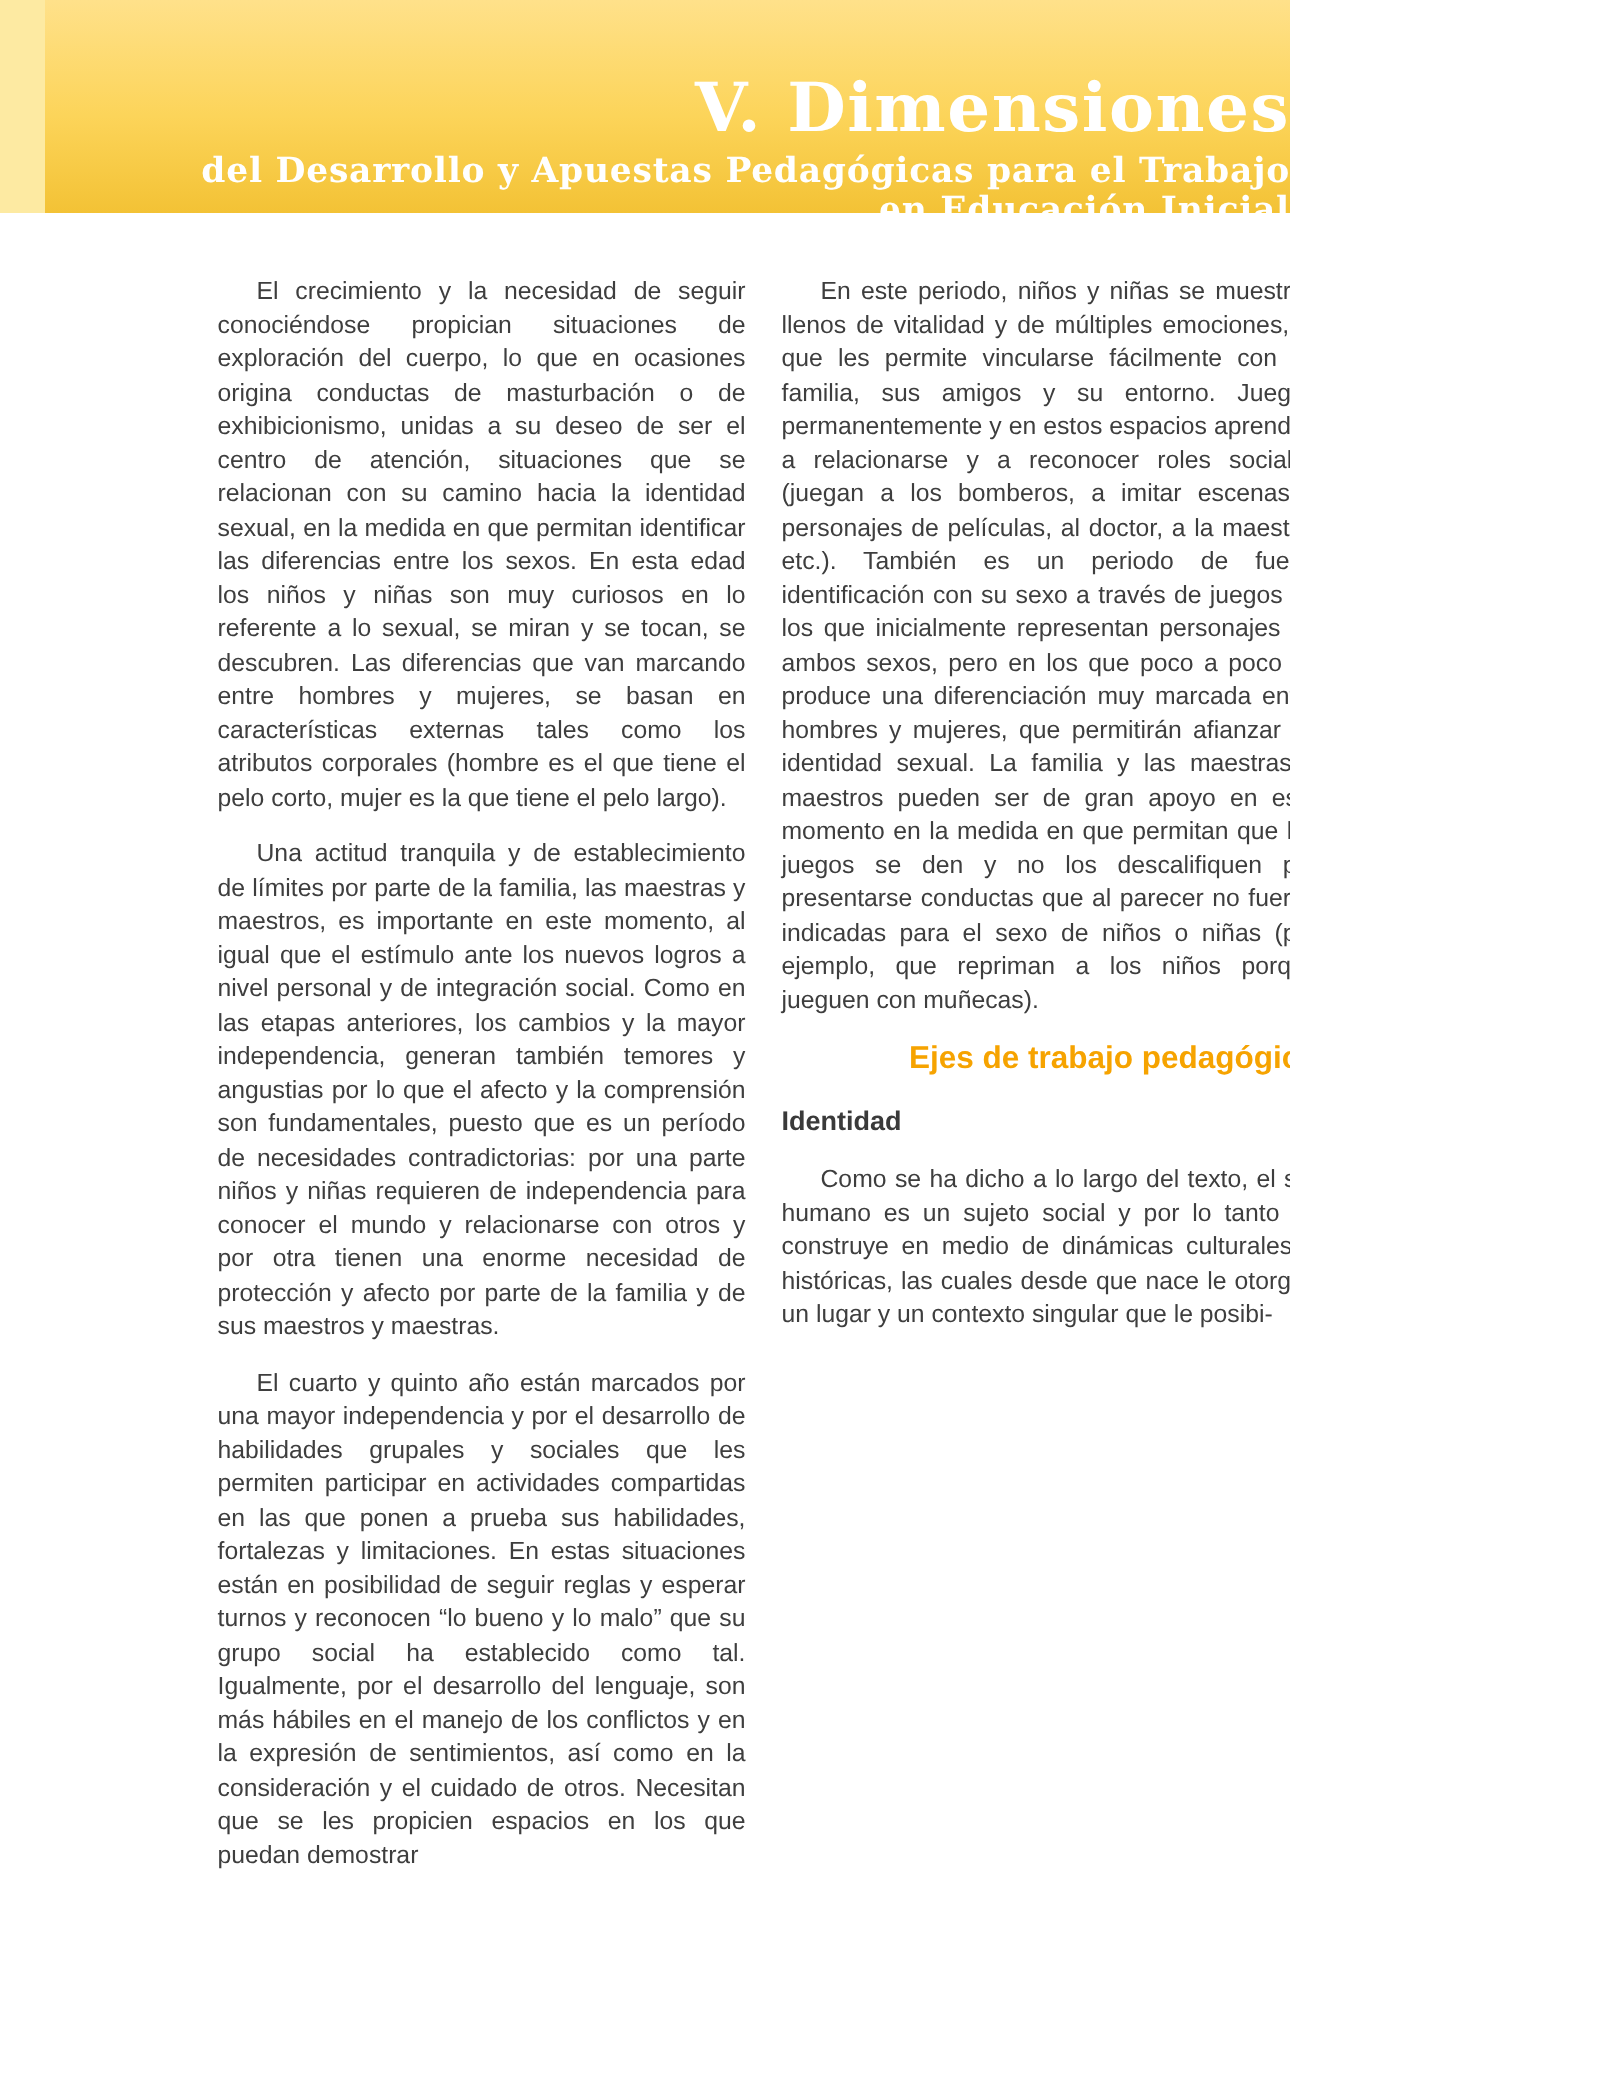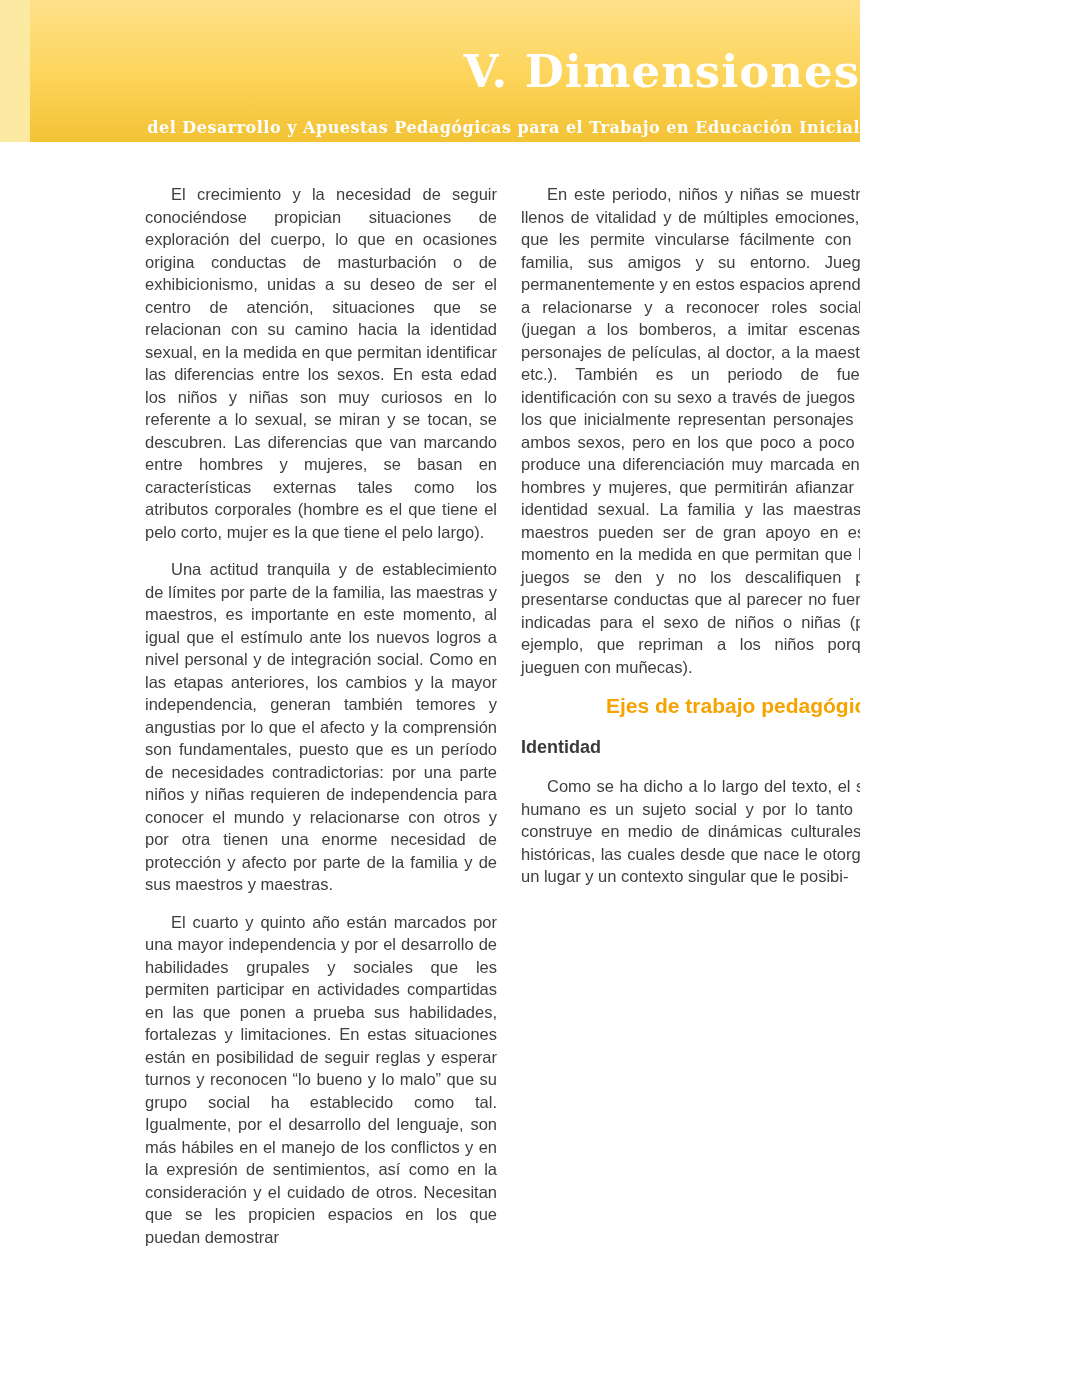--- a/index.html
+++ b/index.html
@@ -20,23 +20,23 @@
   .header-text {
     position:absolute; top:0; right:220px; left:120px; height:142px;
     text-align:right; color:#ffffff;
   }
   .chapter-title {
     margin:0; padding-top:46px;
     font-family:"DejaVu Serif", serif; font-weight:700;
     font-size:45px; line-height:52px; letter-spacing:1px;
   }
   .chapter-subtitle {
-    margin-top:17px;
+    margin-top:3px;
     font-family:"DejaVu Serif", serif; font-weight:700;
-    font-size:16px; line-height:26px; letter-spacing:0.5px;
+    font-size:23px; line-height:26px; letter-spacing:0.5px;
   }
   
   .content {
     position:absolute; top:183px; left:145px; width:734px;
     display:flex; gap:24px;
     font-size:16.5px; line-height:22.5px; text-align:justify;
     hyphens:auto; -webkit-hyphens:auto;
   }
   .col-left  { width:352px; }
   .col-right { width:358px; }

